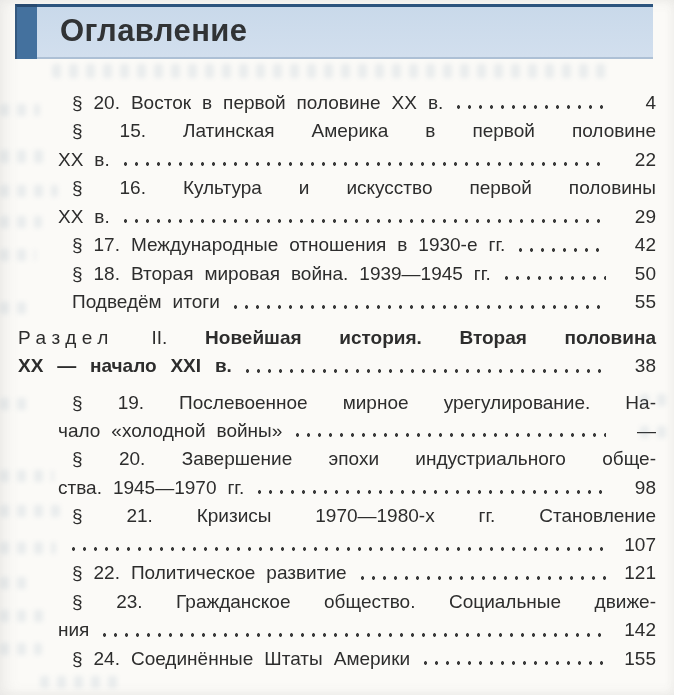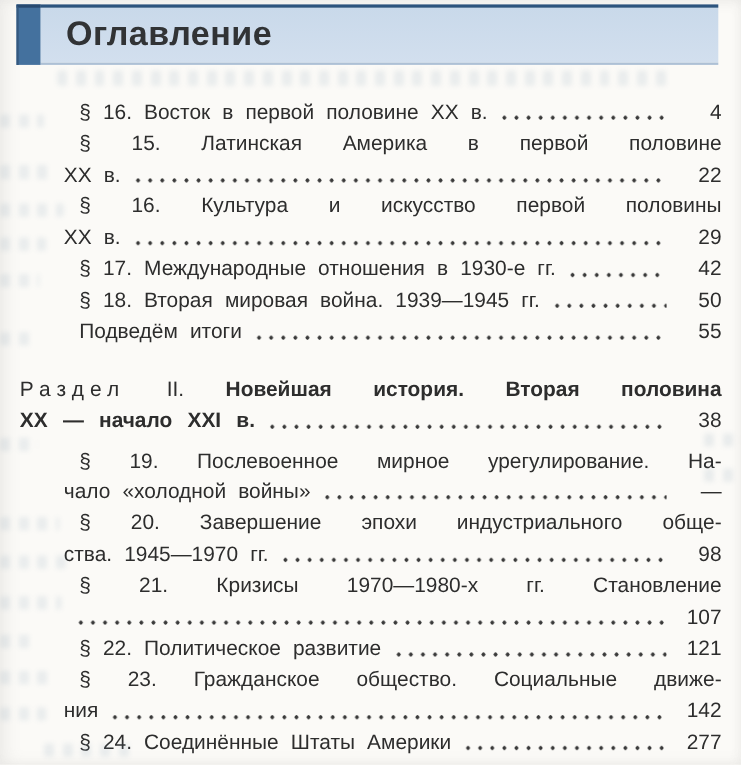--- a/index.html
+++ b/index.html
@@ -75,21 +75,21 @@
     background-size: 11px 4px;
   }
   .pageno {
     min-width: 42px;
     text-align: right;
     white-space: nowrap;
   }
 
   
   .section {
-    margin: 24px 0 8px -40px;
+    margin: 7px 0 8px -40px;
     font-weight: 700;
   }
   .section .l1 { text-indent: 0; }
   .section .prefix { font-weight: 400; letter-spacing: 5.5px; }
   .section .num { font-weight: 400; }
   .section .row .t { padding-left: 0; word-spacing: 0.45em; }
   .section .pageno { font-weight: 400; }
 
   
   .ghost {
@@ -111,21 +111,21 @@
     <div class="accent"></div>
     <div class="bar">
       <h1>Оглавление</h1>
     </div>
   </header>
 
   <main class="toc">
 
     <div class="entry">
       <div class="row first">
-        <span class="t">§ 16. Восток в первой половине XX в.</span>
+        <span class="t">§ 20. Восток в первой половине XX в.</span>
         <span class="leader"></span>
         <span class="pageno">4</span>
       </div>
     </div>
 
     <div class="entry">
       <div class="l1">§ 15. Латинская Америка в первой половине</div>
       <div class="row">
         <span class="t">XX в.</span>
         <span class="leader"></span>
@@ -219,21 +219,21 @@
         <span class="t">ния</span>
         <span class="leader"></span>
         <span class="pageno">142</span>
       </div>
     </div>
 
     <div class="entry">
       <div class="row first">
         <span class="t">§ 24. Соединённые Штаты Америки</span>
         <span class="leader"></span>
-        <span class="pageno">277</span>
+        <span class="pageno">155</span>
       </div>
     </div>
 
   </main>
 
   <div class="ghost" style="left:52px;  top:64px;  width:555px; height:14px;"></div>
   <div class="ghost" style="left:0;     top:104px; width:40px;  height:12px;"></div>
   <div class="ghost" style="left:0;     top:150px; width:46px;  height:13px;"></div>
   <div class="ghost" style="left:0;     top:185px; width:58px;  height:12px;"></div>
   <div class="ghost" style="left:0;     top:216px; width:42px;  height:12px;"></div>

